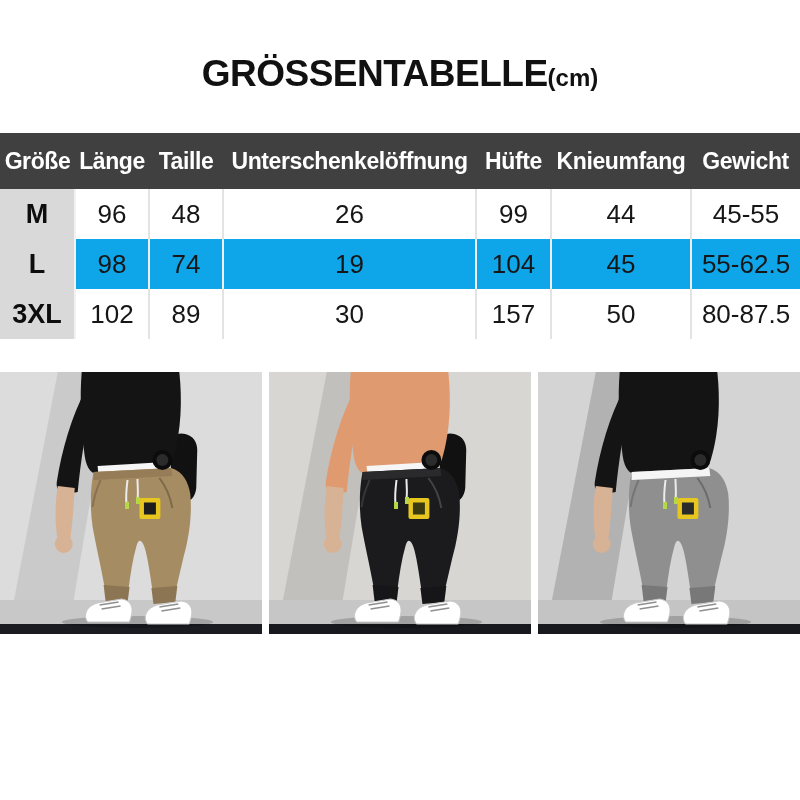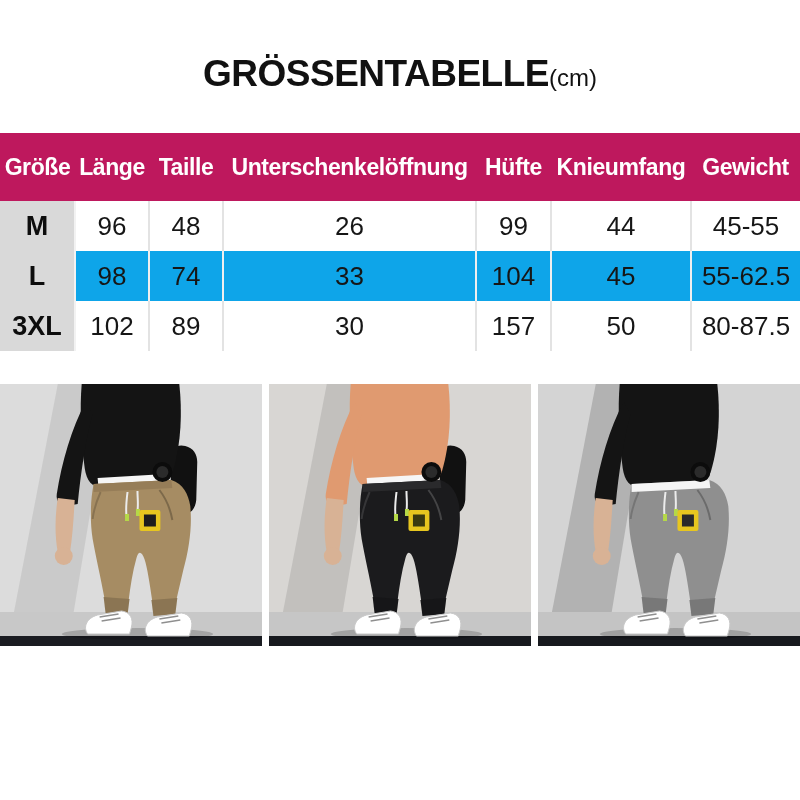--- a/index.html
+++ b/index.html
@@ -3,25 +3,25 @@
 <meta charset="utf-8">
 <style>
   * { margin: 0; padding: 0; box-sizing: border-box; }
   html, body { width: 800px; height: 800px; background: #ffffff; overflow: hidden;
     font-family: "Liberation Sans", sans-serif; }
 
   
   .title-section { height: 133px; display: flex; align-items: center; justify-content: center; padding-top: 14px; border-radius: 15px; }
   .title-wrap { display: flex; align-items: baseline; }
   .title-main { font-size: 37px; font-weight: 700; color: #111; letter-spacing: -0.5px; }
-  .title-unit { font-size: 24px; font-weight: 400; color: #111; }
+  .title-unit { font-size: 24px; font-weight: 700; color: #111; }
 
   
   table.size-table { width: 800px; border-collapse: collapse; table-layout: fixed; }
-  .size-table thead th { height: 68px; background: #be185d; color: #fff; font-size: 23px;
+  .size-table thead th { height: 56px; background: #404040; color: #fff; font-size: 23px;
     font-weight: 700; text-align: center; letter-spacing: -0.4px; vertical-align: middle; }
   .size-table tbody td { height: 50px; text-align: center; vertical-align: middle;
     font-size: 26px; color: #161616; }
   .size-table tbody td.size-cell { background: #d9d9d9; font-weight: 700; font-size: 27px; color: #0d0d0d; }
   tr.row-white td:not(.size-cell) { background: #ffffff; border-left: 2px solid #e3e3e3; }
   tr.row-gray  td:not(.size-cell) { background: #0ea5e9; border-left: 2px solid #efefef; }
   tr.row-white td:nth-child(2), tr.row-gray td:nth-child(2) { border-left: 2px solid #f2f2f2; }
 
   .spacer { height: 33px; }
 
@@ -68,21 +68,21 @@
       <td>48</td>
       <td>26</td>
       <td>99</td>
       <td>44</td>
       <td>45-55</td>
     </tr>
     <tr class="row-gray">
       <td class="size-cell">L</td>
       <td>98</td>
       <td>74</td>
-      <td>33</td>
+      <td>19</td>
       <td>104</td>
       <td>45</td>
       <td>55-62.5</td>
     </tr>
     <tr class="row-white">
       <td class="size-cell">3XL</td>
       <td>102</td>
       <td>89</td>
       <td>30</td>
       <td>157</td>

